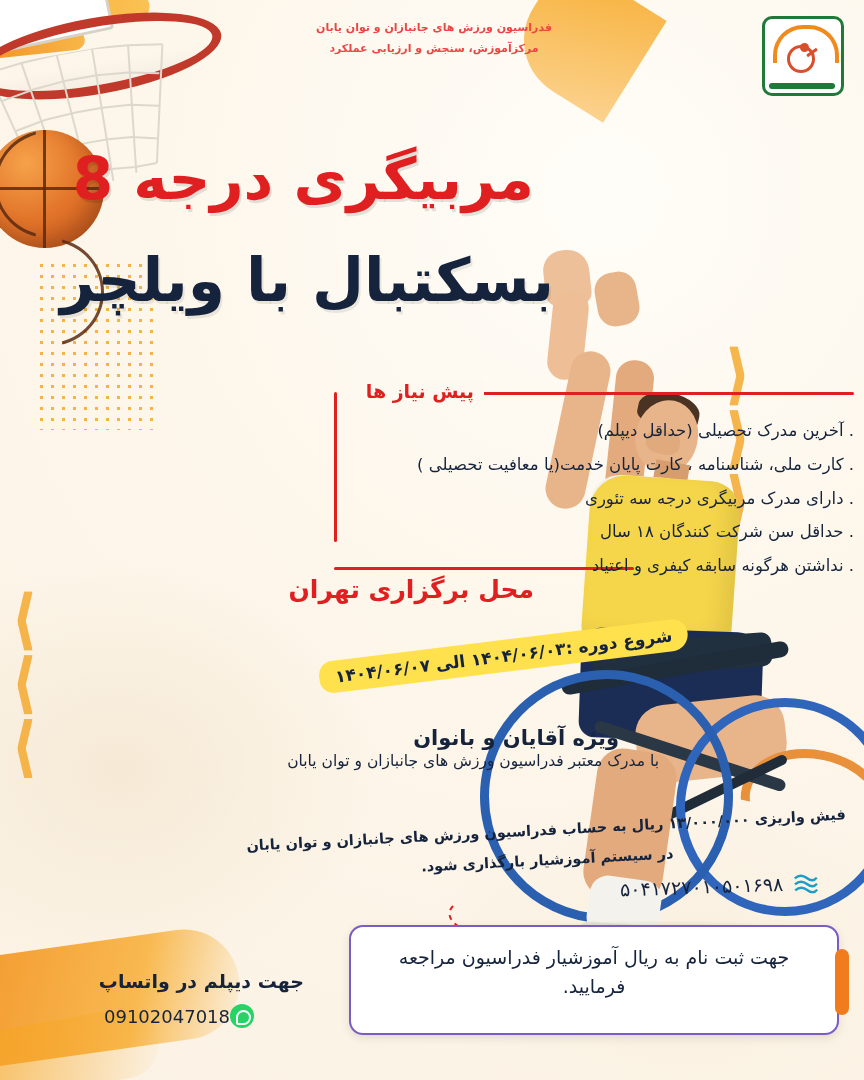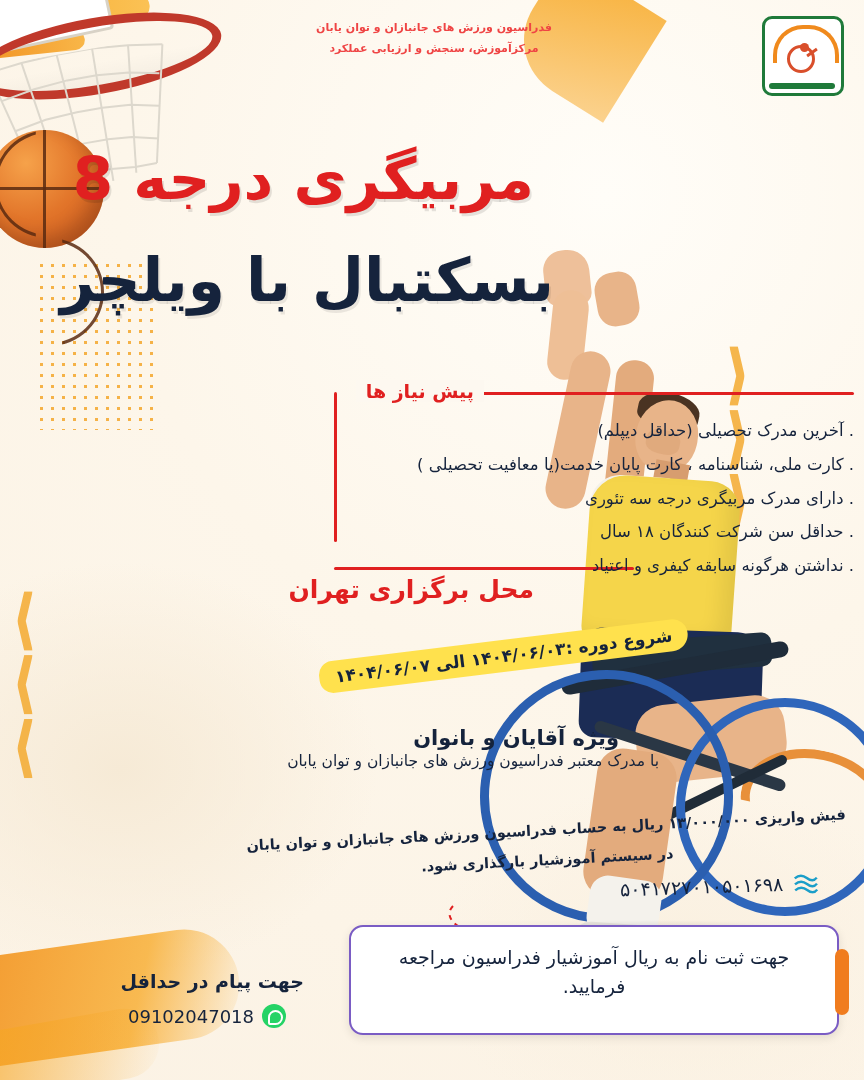--- a/index.html
+++ b/index.html
@@ -131,21 +131,21 @@
      background:#fff;border:2.5px solid #7a5cc4;border-radius:14px;
      box-shadow:0 3px 10px rgba(0,0,0,.10);padding:16px 22px;box-sizing:border-box;}
   .cta-line1{font-size:19px;line-height:1.55;color:#15233c;text-align:center;}
   .cta-url{margin-top:10px;font-size:21px;color:#15233c;text-align:center;direction:ltr;
      font-family:"Liberation Serif",serif;}
   .cta-tab{position:absolute;right:-12px;top:22px;width:14px;height:66px;
      background:#f07c1e;border-radius:7px;}
 
   
   .wa-title{position:absolute;right:560px;bottom:88px;font-size:19px;font-weight:bold;color:#15233c;}
-  .wa-row{position:absolute;right:578px;bottom:52px;display:flex;align-items:center;gap:8px;}
+  .wa-row{position:absolute;right:610px;bottom:52px;display:flex;align-items:center;gap:0;}
   .wa-ico{width:24px;height:24px;border-radius:50%;background:#25d366;position:relative;}
   .wa-ico:after{content:"";position:absolute;left:6px;top:6px;width:11px;height:11px;
      border:2px solid #fff;border-radius:50% 50% 50% 2px;}
   .wa-num{font-size:18px;color:#15233c;direction:ltr;}
 
   
   .photo{position:absolute;right:-10px;left:440px;top:230px;bottom:120px;overflow:hidden;}
   .ath{position:absolute;inset:0;}
   .p-head{position:absolute;left:196px;top:170px;width:62px;height:72px;border-radius:50% 50% 46% 46%;
      background:#e8b489;transform:rotate(12deg);}
@@ -343,17 +343,17 @@
     <path d="M14 6 C2 18, 22 34, 52 36 C82 38, 100 36, 118 34" stroke="#e02020" stroke-width="2" fill="none" stroke-dasharray="5 5"></path>
     <path d="M106 26 L122 34 L106 42 Z" fill="#e02020"></path>
   </svg>
 </div>
 
 <div class="cta">
   <div class="cta-tab"></div>
   <div class="cta-line1">جهت ثبت نام  به ریال آموزشیار فدراسیون مراجعه فرمایید.</div>
 </div>
 
-<div class="wa-title">جهت پیام در حداقل</div>
+<div class="wa-title">جهت دیپلم در واتساپ</div>
 <div class="wa-row">
   <span class="wa-ico"></span>
   <span class="wa-num">09102047018</span>
 </div>
 
 </body></html>

